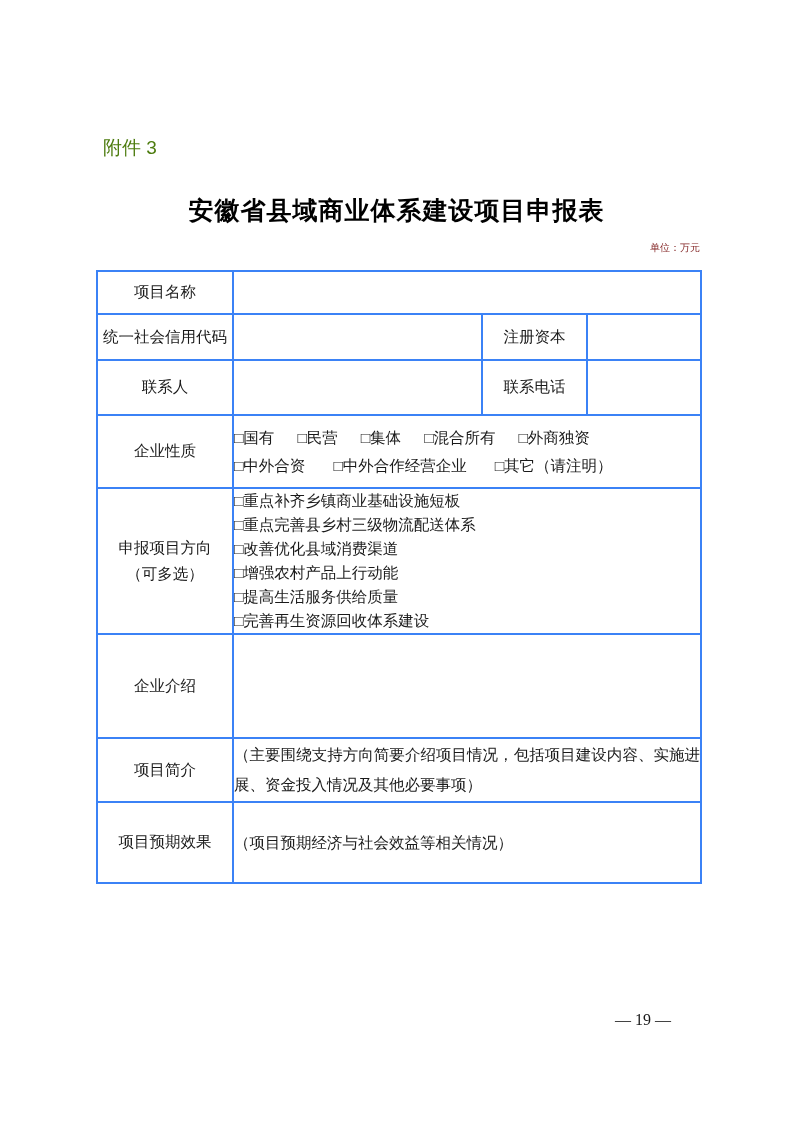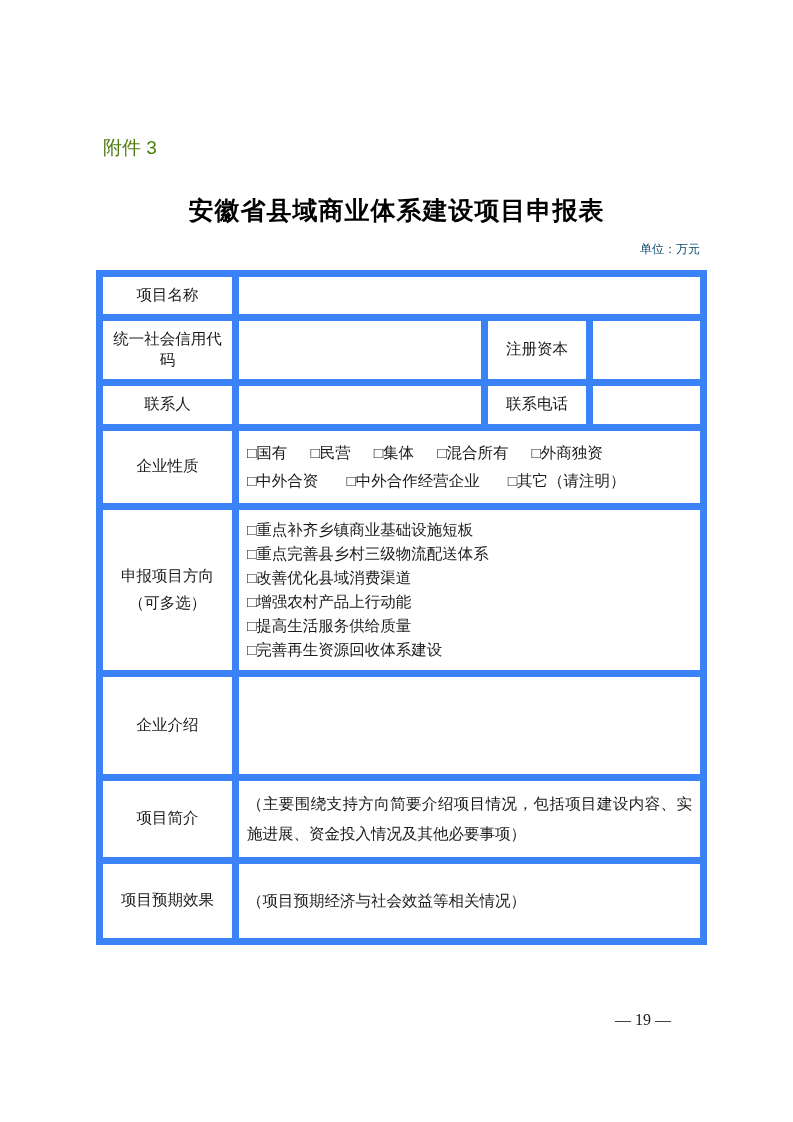--- a/index.html
+++ b/index.html
@@ -35,37 +35,37 @@
     font-size: 25px;
     letter-spacing: 1px;
     color: #000000;
   }
   .unit-note {
     position: absolute;
     left: 97px;
     top: 241px;
     width: 603px;
     text-align: right;
-    font-size: 12px;
-    color: #0c4a6e;
+    font-size: 10px;
+    color: #7f1d1d;
   }
   table.form {
     position: absolute;
     left: 96px;
     top: 270px;
     width: 604px;
     border-collapse: collapse;
     table-layout: fixed;
     font-size: 15.5px;
     color: #1a1a1a;
   }
   table.form td {
-    border: 7px solid #3b82f6;
+    border: 2px solid #3b82f6;
     vertical-align: middle;
-    padding: 8px;
+    padding: 0;
     overflow: hidden;
   }
   td.label-cell {
     text-align: center;
     padding: 0 2px;
     line-height: 1.35;
   }
   td.input-cell { background: #ffffff; }
   td.options-cell { padding: 6px 8px 6px 9px; }
   .opt-line {
@@ -117,21 +117,21 @@
       <tr style="height:43px">
         <td class="label-cell">项目名称</td>
         <td class="input-cell" colspan="3"></td>
       </tr>
       <tr style="height:46px">
         <td class="label-cell">统一社会信用代码</td>
         <td class="input-cell"></td>
         <td class="label-cell">注册资本</td>
         <td class="input-cell"></td>
       </tr>
-      <tr style="height:45px">
+      <tr style="height:55px">
         <td class="label-cell">联系人</td>
         <td class="input-cell"></td>
         <td class="label-cell">联系电话</td>
         <td class="input-cell"></td>
       </tr>
       <tr style="height:73px">
         <td class="label-cell">企业性质</td>
         <td class="options-cell" colspan="3">
           <div class="opt-line line1">
               <span>□国有</span>

